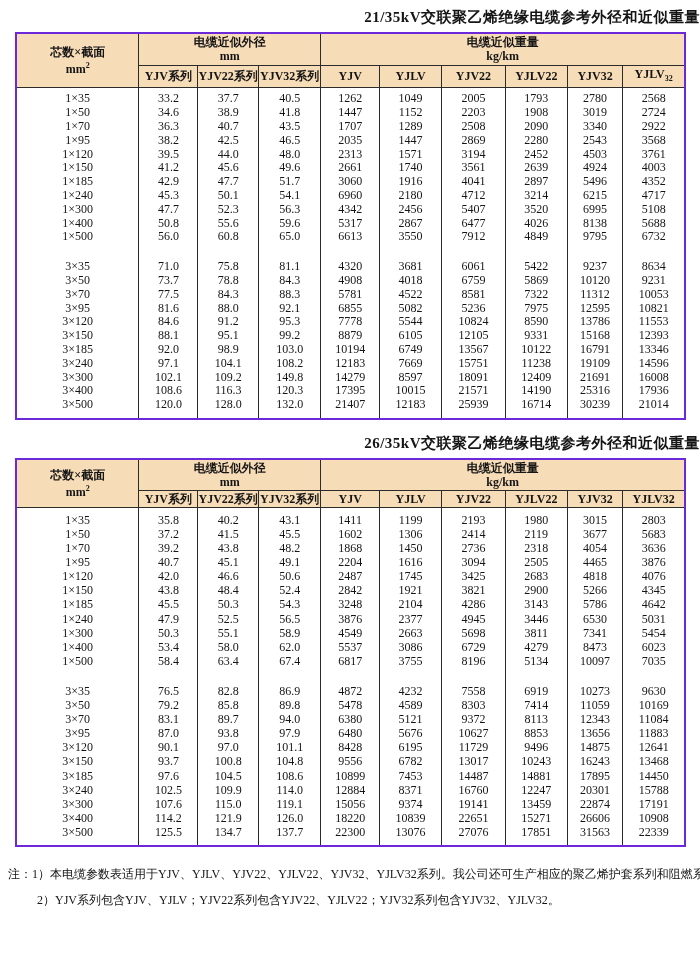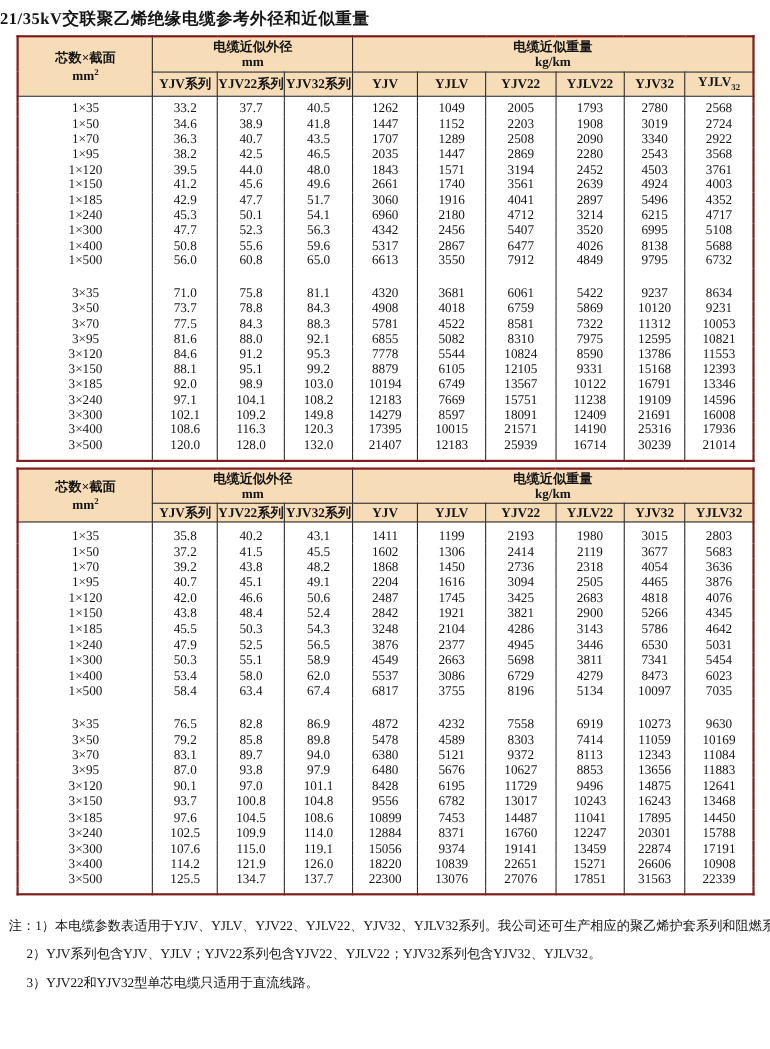--- a/index.html
+++ b/index.html
@@ -4,28 +4,28 @@
 <style>
   * { box-sizing: border-box; margin: 0; padding: 0; }
   html, body { background: #ffffff; }
   body {
     width: 700px; height: 954px;
     font-family: "Liberation Serif", "DejaVu Serif", serif;
     color: #151515;
     overflow: hidden;
   }
   .tbl-title {
-    font-size: 15px; font-weight: bold; text-align: left;
+    font-size: 15px; font-weight: bold; text-align: right;
     margin-top: 8px; letter-spacing: 0.5px;
   }
   .t2-title { margin-top: 14px; }
   table.spec-table {
     border-collapse: collapse; table-layout: fixed;
     width: 671px; margin: 5px 14px 0 15px;
-    border: 2px solid #7f1d1d;
+    border: 2px solid #6d28d9;
   }
   table.spec-table thead th {
     border: 1px solid #2b2b2b;
     background: #f7dcb8;
     font-size: 12px; font-weight: bold; text-align: center;
     vertical-align: middle; line-height: 14px; padding: 1px 0;
   }
   table.spec-table thead tr.group-row th { height: 32px; }
   table.spec-table thead tr.series-row th { height: 16px; }
   table.spec-table sup, table.spec-table sub { font-size: 8px; }
@@ -34,21 +34,21 @@
     border-top: none; border-bottom: none;
     text-align: center; font-size: 12px; padding: 0;
   }
   table.t1 tbody td { line-height: 13.8px; height: 13.8px; }
   table.t2 tbody td { line-height: 14.1px; height: 14.1px; }
   table.spec-table tbody tr.pad-top td    { height: 5px;  line-height: 5px; }
   table.spec-table tbody tr.group-gap td  { height: 16px; line-height: 16px; }
   table.spec-table tbody tr.pad-bottom td { height: 7px;  line-height: 7px; }
   .notes { margin: 14px 6px 0 8px; font-size: 12px; }
   .note { line-height: 26px; white-space: nowrap; }
-  .note.indent { margin-left: 16px; }
+  .note.indent { margin-left: 29px; }
 </style>
 </head>
 <body>
 
 <main class="page">
 
   <h1 class="tbl-title">21/35kV交联聚乙烯绝缘电缆参考外径和近似重量</h1>
   <table class="spec-table t1">
       <colgroup>
         <col style="width: 18.2%;">
@@ -139,21 +139,21 @@
           <td>2869</td>
           <td>2280</td>
           <td>2543</td>
           <td>3568</td>
         </tr>
         <tr>
           <td>1×120</td>
           <td>39.5</td>
           <td>44.0</td>
           <td>48.0</td>
-          <td>1843</td>
+          <td>2313</td>
           <td>1571</td>
           <td>3194</td>
           <td>2452</td>
           <td>4503</td>
           <td>3761</td>
         </tr>
         <tr>
           <td>1×150</td>
           <td>41.2</td>
           <td>45.6</td>
@@ -273,21 +273,21 @@
           <td>11312</td>
           <td>10053</td>
         </tr>
         <tr>
           <td>3×95</td>
           <td>81.6</td>
           <td>88.0</td>
           <td>92.1</td>
           <td>6855</td>
           <td>5082</td>
-          <td>8310</td>
+          <td>5236</td>
           <td>7975</td>
           <td>12595</td>
           <td>10821</td>
         </tr>
         <tr>
           <td>3×120</td>
           <td>84.6</td>
           <td>91.2</td>
           <td>95.3</td>
           <td>7778</td>
@@ -377,20 +377,21 @@
           <td></td>
           <td></td>
           <td></td>
           <td></td>
           <td></td>
           <td></td>
         </tr>
       </tbody>
     </table>
 
+  <h1 class="tbl-title t2-title">26/35kV交联聚乙烯绝缘电缆参考外径和近似重量</h1>
   <table class="spec-table t2">
       <colgroup>
         <col style="width: 18.2%;">
         <col style="width: 8.7%;">
         <col style="width: 9%;">
         <col style="width: 9.2%;">
         <col style="width: 8.7%;">
         <col style="width: 9.2%;">
         <col style="width: 9.4%;">
         <col style="width: 9.2%;">
@@ -645,21 +646,21 @@
           <td>13468</td>
         </tr>
         <tr>
           <td>3×185</td>
           <td>97.6</td>
           <td>104.5</td>
           <td>108.6</td>
           <td>10899</td>
           <td>7453</td>
           <td>14487</td>
-          <td>11041</td>
+          <td>14881</td>
           <td>17895</td>
           <td>14450</td>
         </tr>
         <tr>
           <td>3×240</td>
           <td>102.5</td>
           <td>109.9</td>
           <td>114.0</td>
           <td>12884</td>
           <td>8371</td>
@@ -715,16 +716,15 @@
           <td></td>
           <td></td>
           <td></td>
         </tr>
       </tbody>
     </table>
 
   <div class="notes">
     <p class="note">注：1）本电缆参数表适用于YJV、YJLV、YJV22、YJLV22、YJV32、YJLV32系列。我公司还可生产相应的聚乙烯护套系列和阻燃系列。</p>
     <p class="note indent">2）YJV系列包含YJV、YJLV；YJV22系列包含YJV22、YJLV22；YJV32系列包含YJV32、YJLV32。</p>
-    <p class="note indent">3）YJV22和YJV32型单芯电缆只适用于直流线路。</p>
   </div>
 
 </main>
 
 </body></html>

